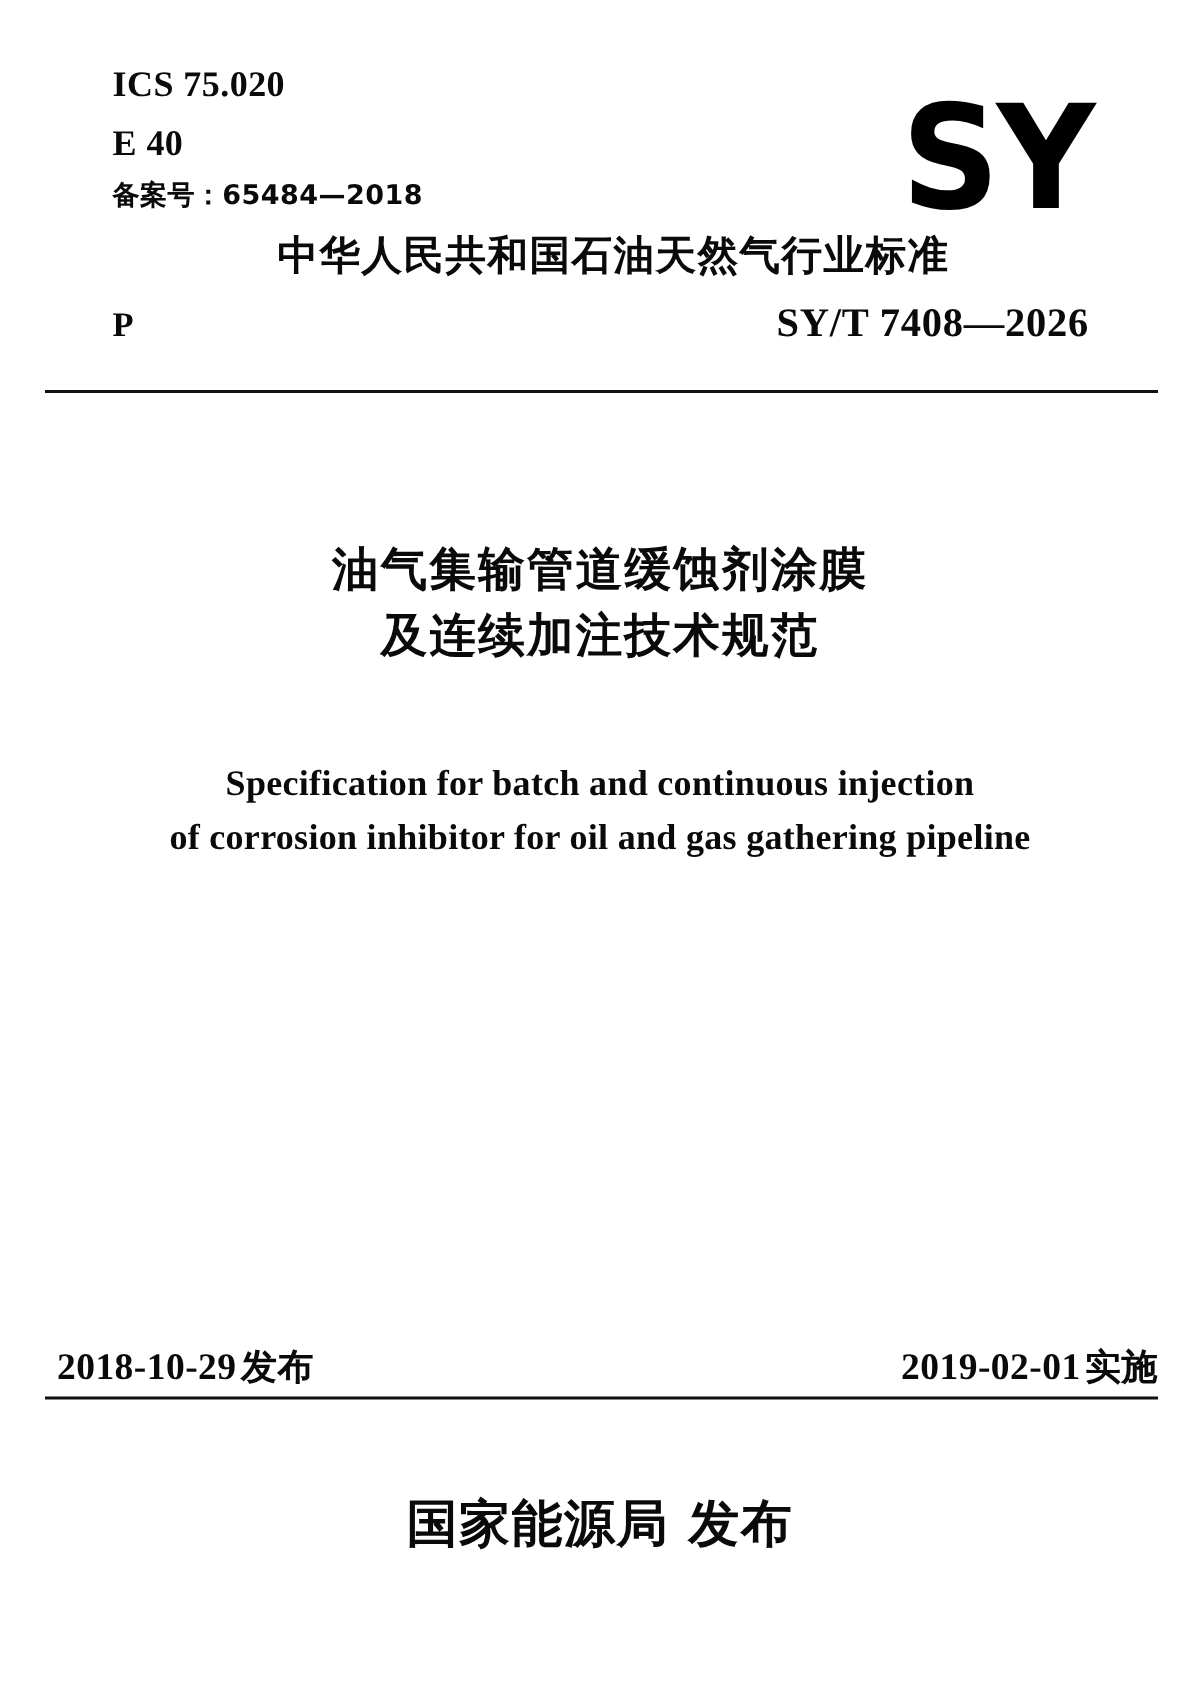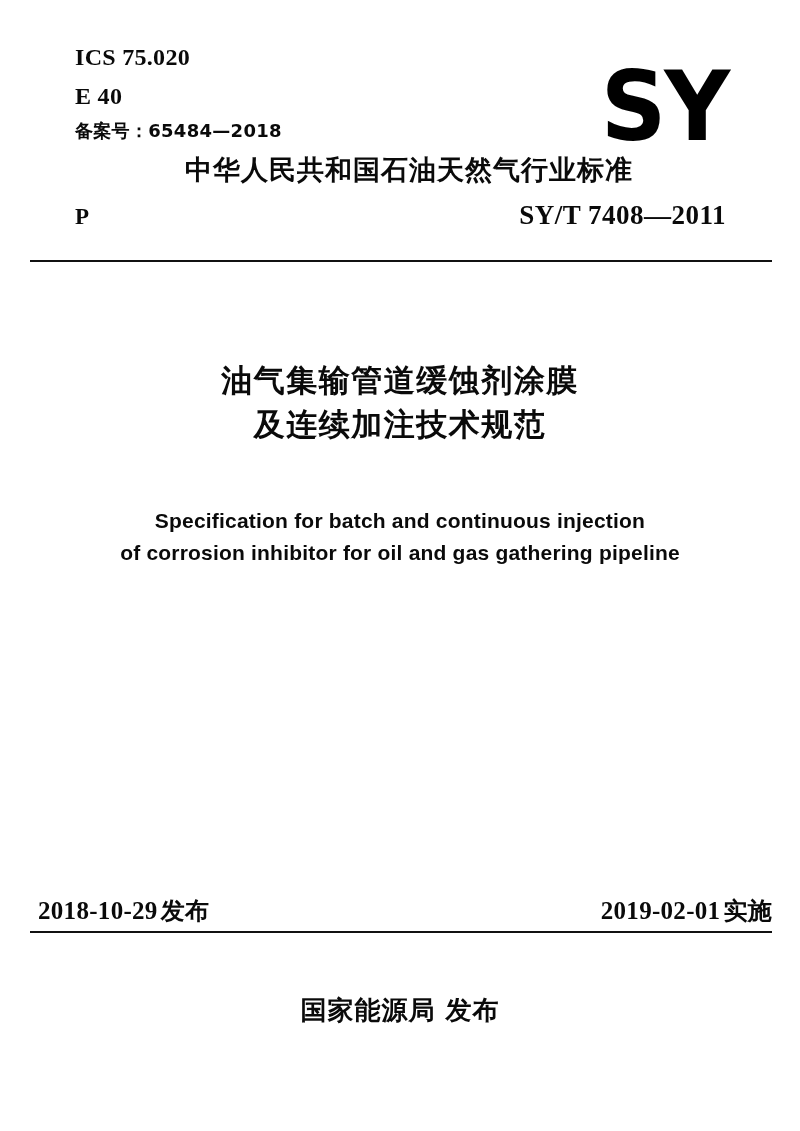--- a/index.html
+++ b/index.html
@@ -120,23 +120,23 @@
   }
   .title-cjk div { white-space: nowrap; }
 
   
   .title-en {
     position: absolute;
     left: 0;
     right: 0;
     top: 505px;
     text-align: center;
-    font-family: Liberation Sans, sans-serif;
-    font-weight: bold;
-    font-size: 21px;
+    font-family: Liberation Serif, serif;
+    font-weight: bold;
+    font-size: 24px;
     line-height: 1.52;
     letter-spacing: 0.2px;
   }
   .title-en div { white-space: nowrap; }
 
   
   .dates-row {
     position: absolute;
     left: 38px;
     right: 28px;
@@ -161,42 +161,42 @@
 
   
   .publisher {
     position: absolute;
     left: 0;
     right: 0;
     top: 993px;
     text-align: center;
     font-family: "DejaVu Sans", "Liberation Sans", sans-serif;
     font-weight: bold;
-    font-size: 26px;
+    font-size: 34px;
     letter-spacing: 1px;
   }
 </style>
 </head>
 <body>
 
 <div class="page">
 
   <div class="meta-block">
     <div class="meta-line">ICS 75.020</div>
     <div class="meta-line">E 40</div>
     <div class="meta-line cjk">备案号：65484—2018</div>
   </div>
 
   <div class="sy-mark">SY</div>
 
   <div class="industry-line">中华人民共和国石油天然气行业标准</div>
 
   <div class="std-row">
     <span class="class-mark">P</span>
-    <span class="std-number">SY/T  7408—2011</span>
+    <span class="std-number">SY/T  7408—2026</span>
   </div>
 
   <div class="rule rule-top"></div>
 
   <div class="title-cjk">
     <div>油气集输管道缓蚀剂涂膜</div>
     <div>及连续加注技术规范</div>
   </div>
 
   <div class="title-en">

